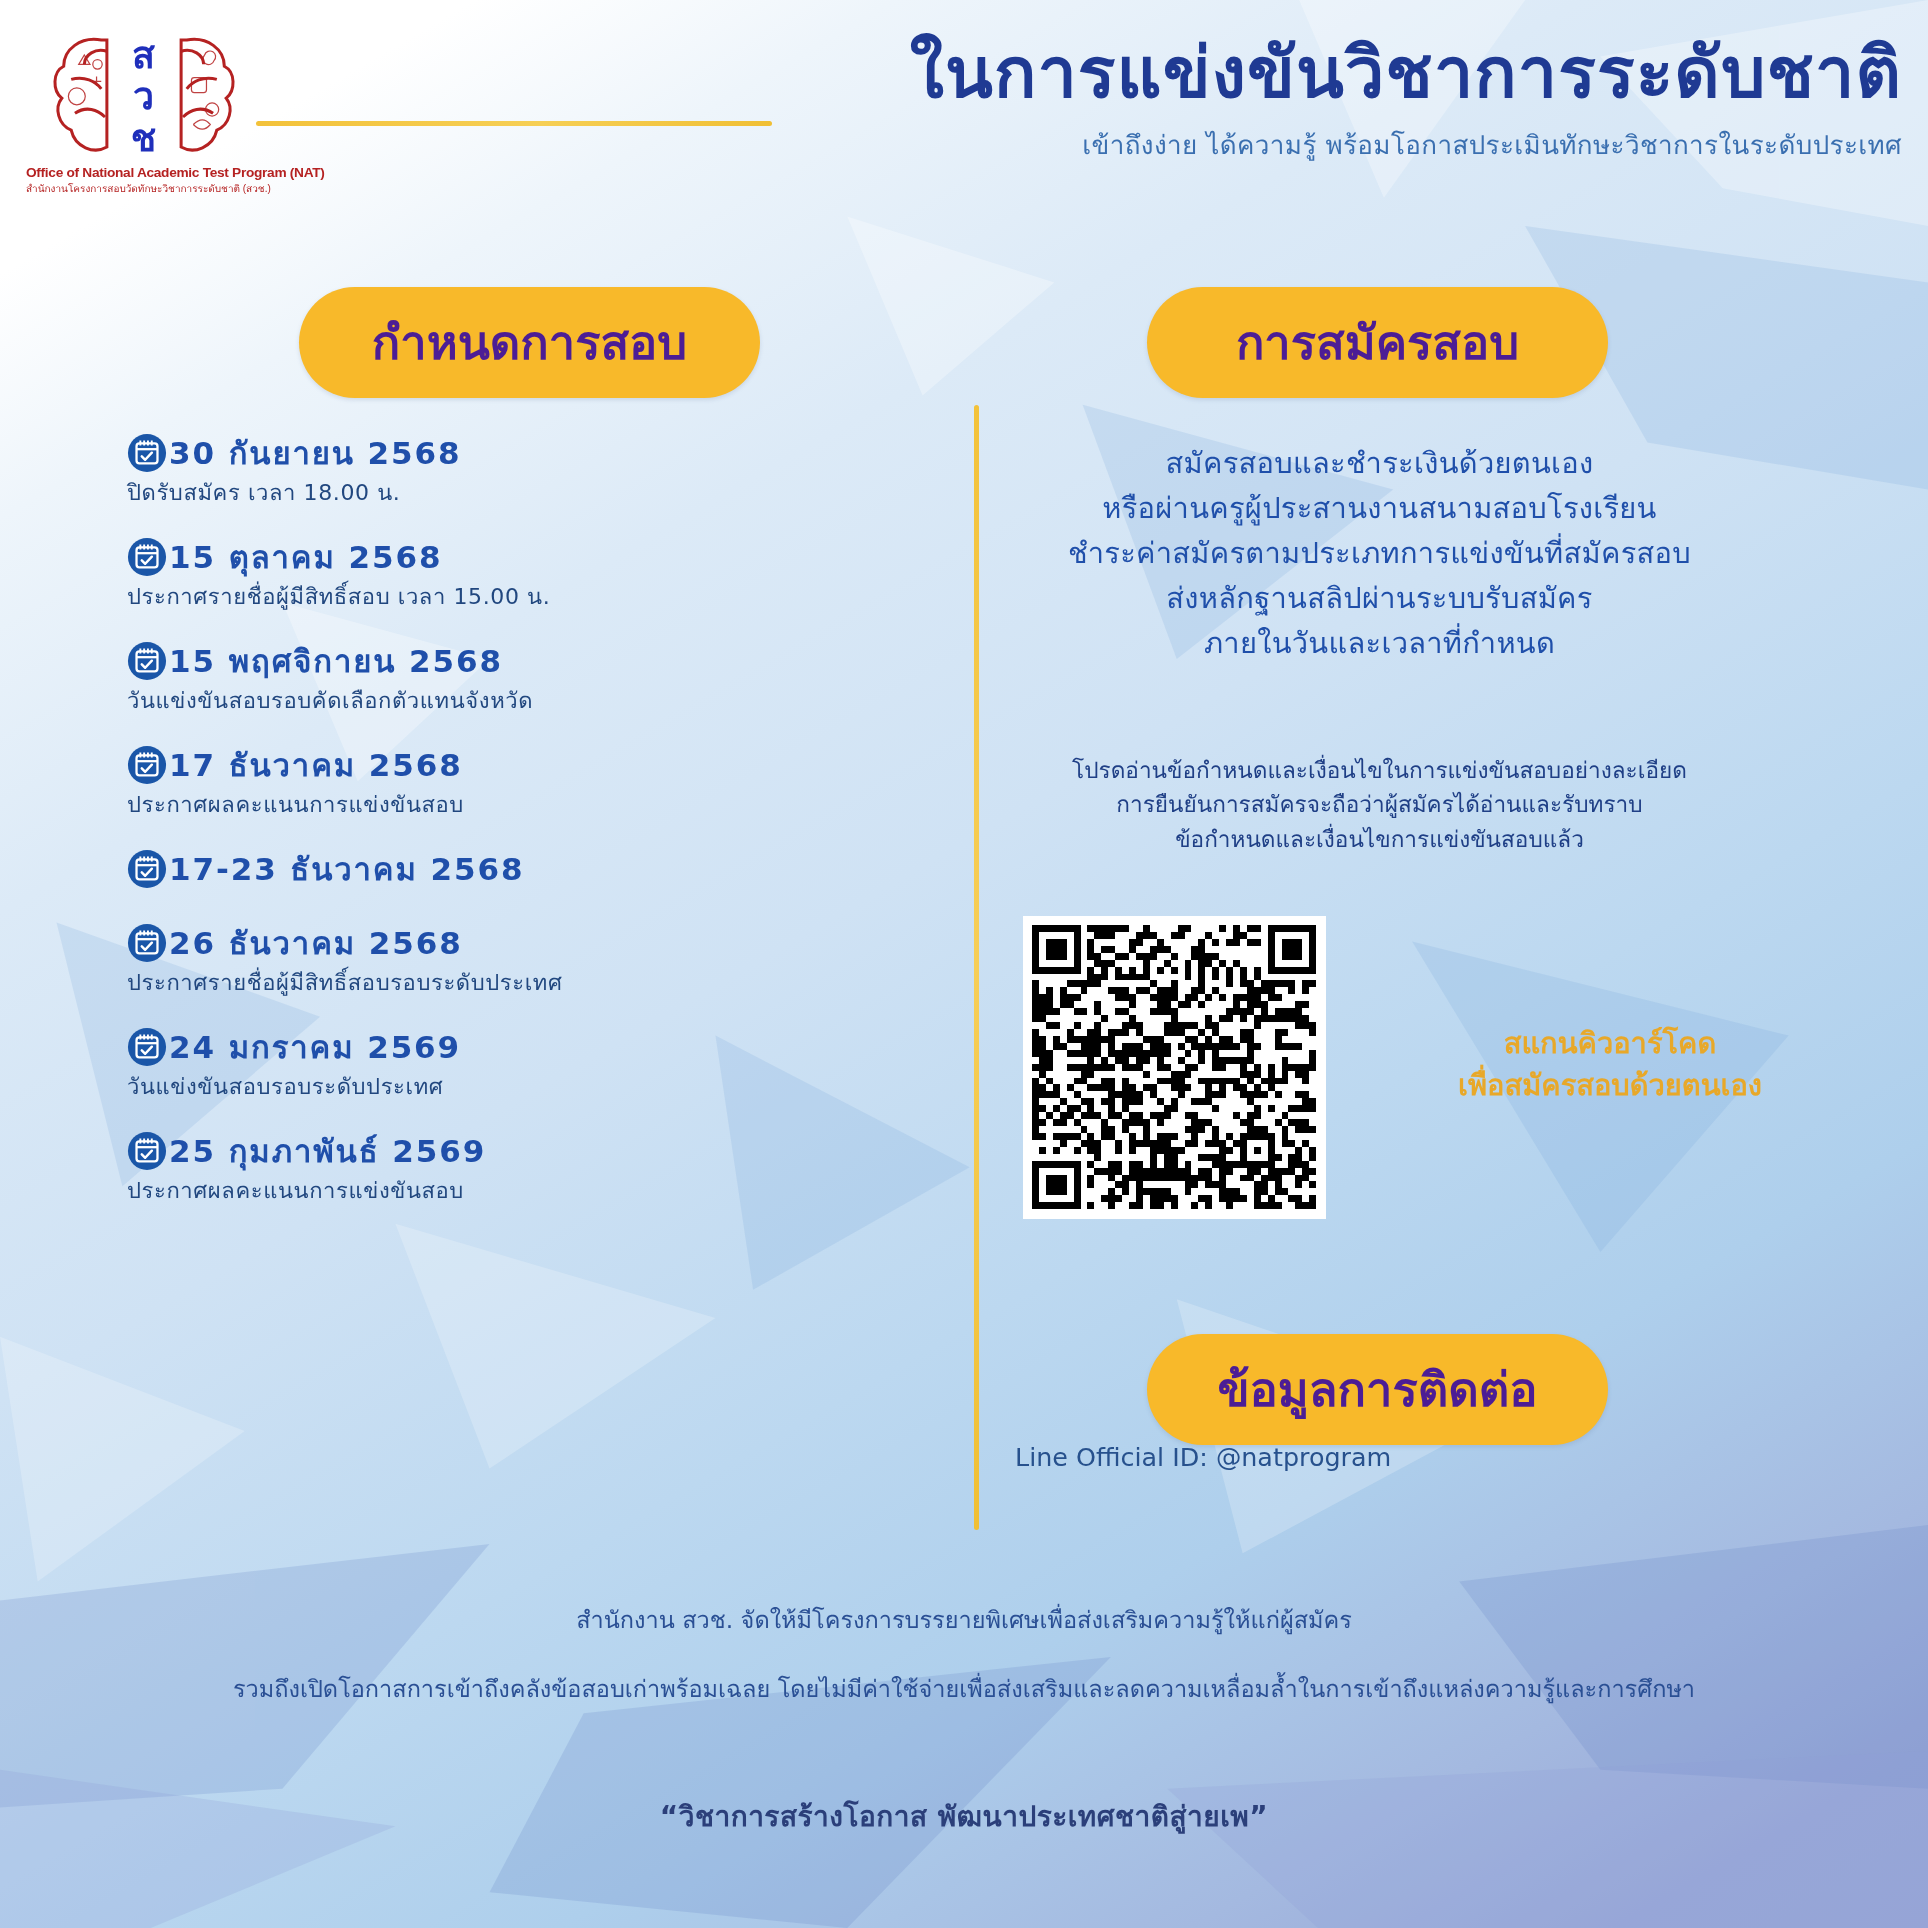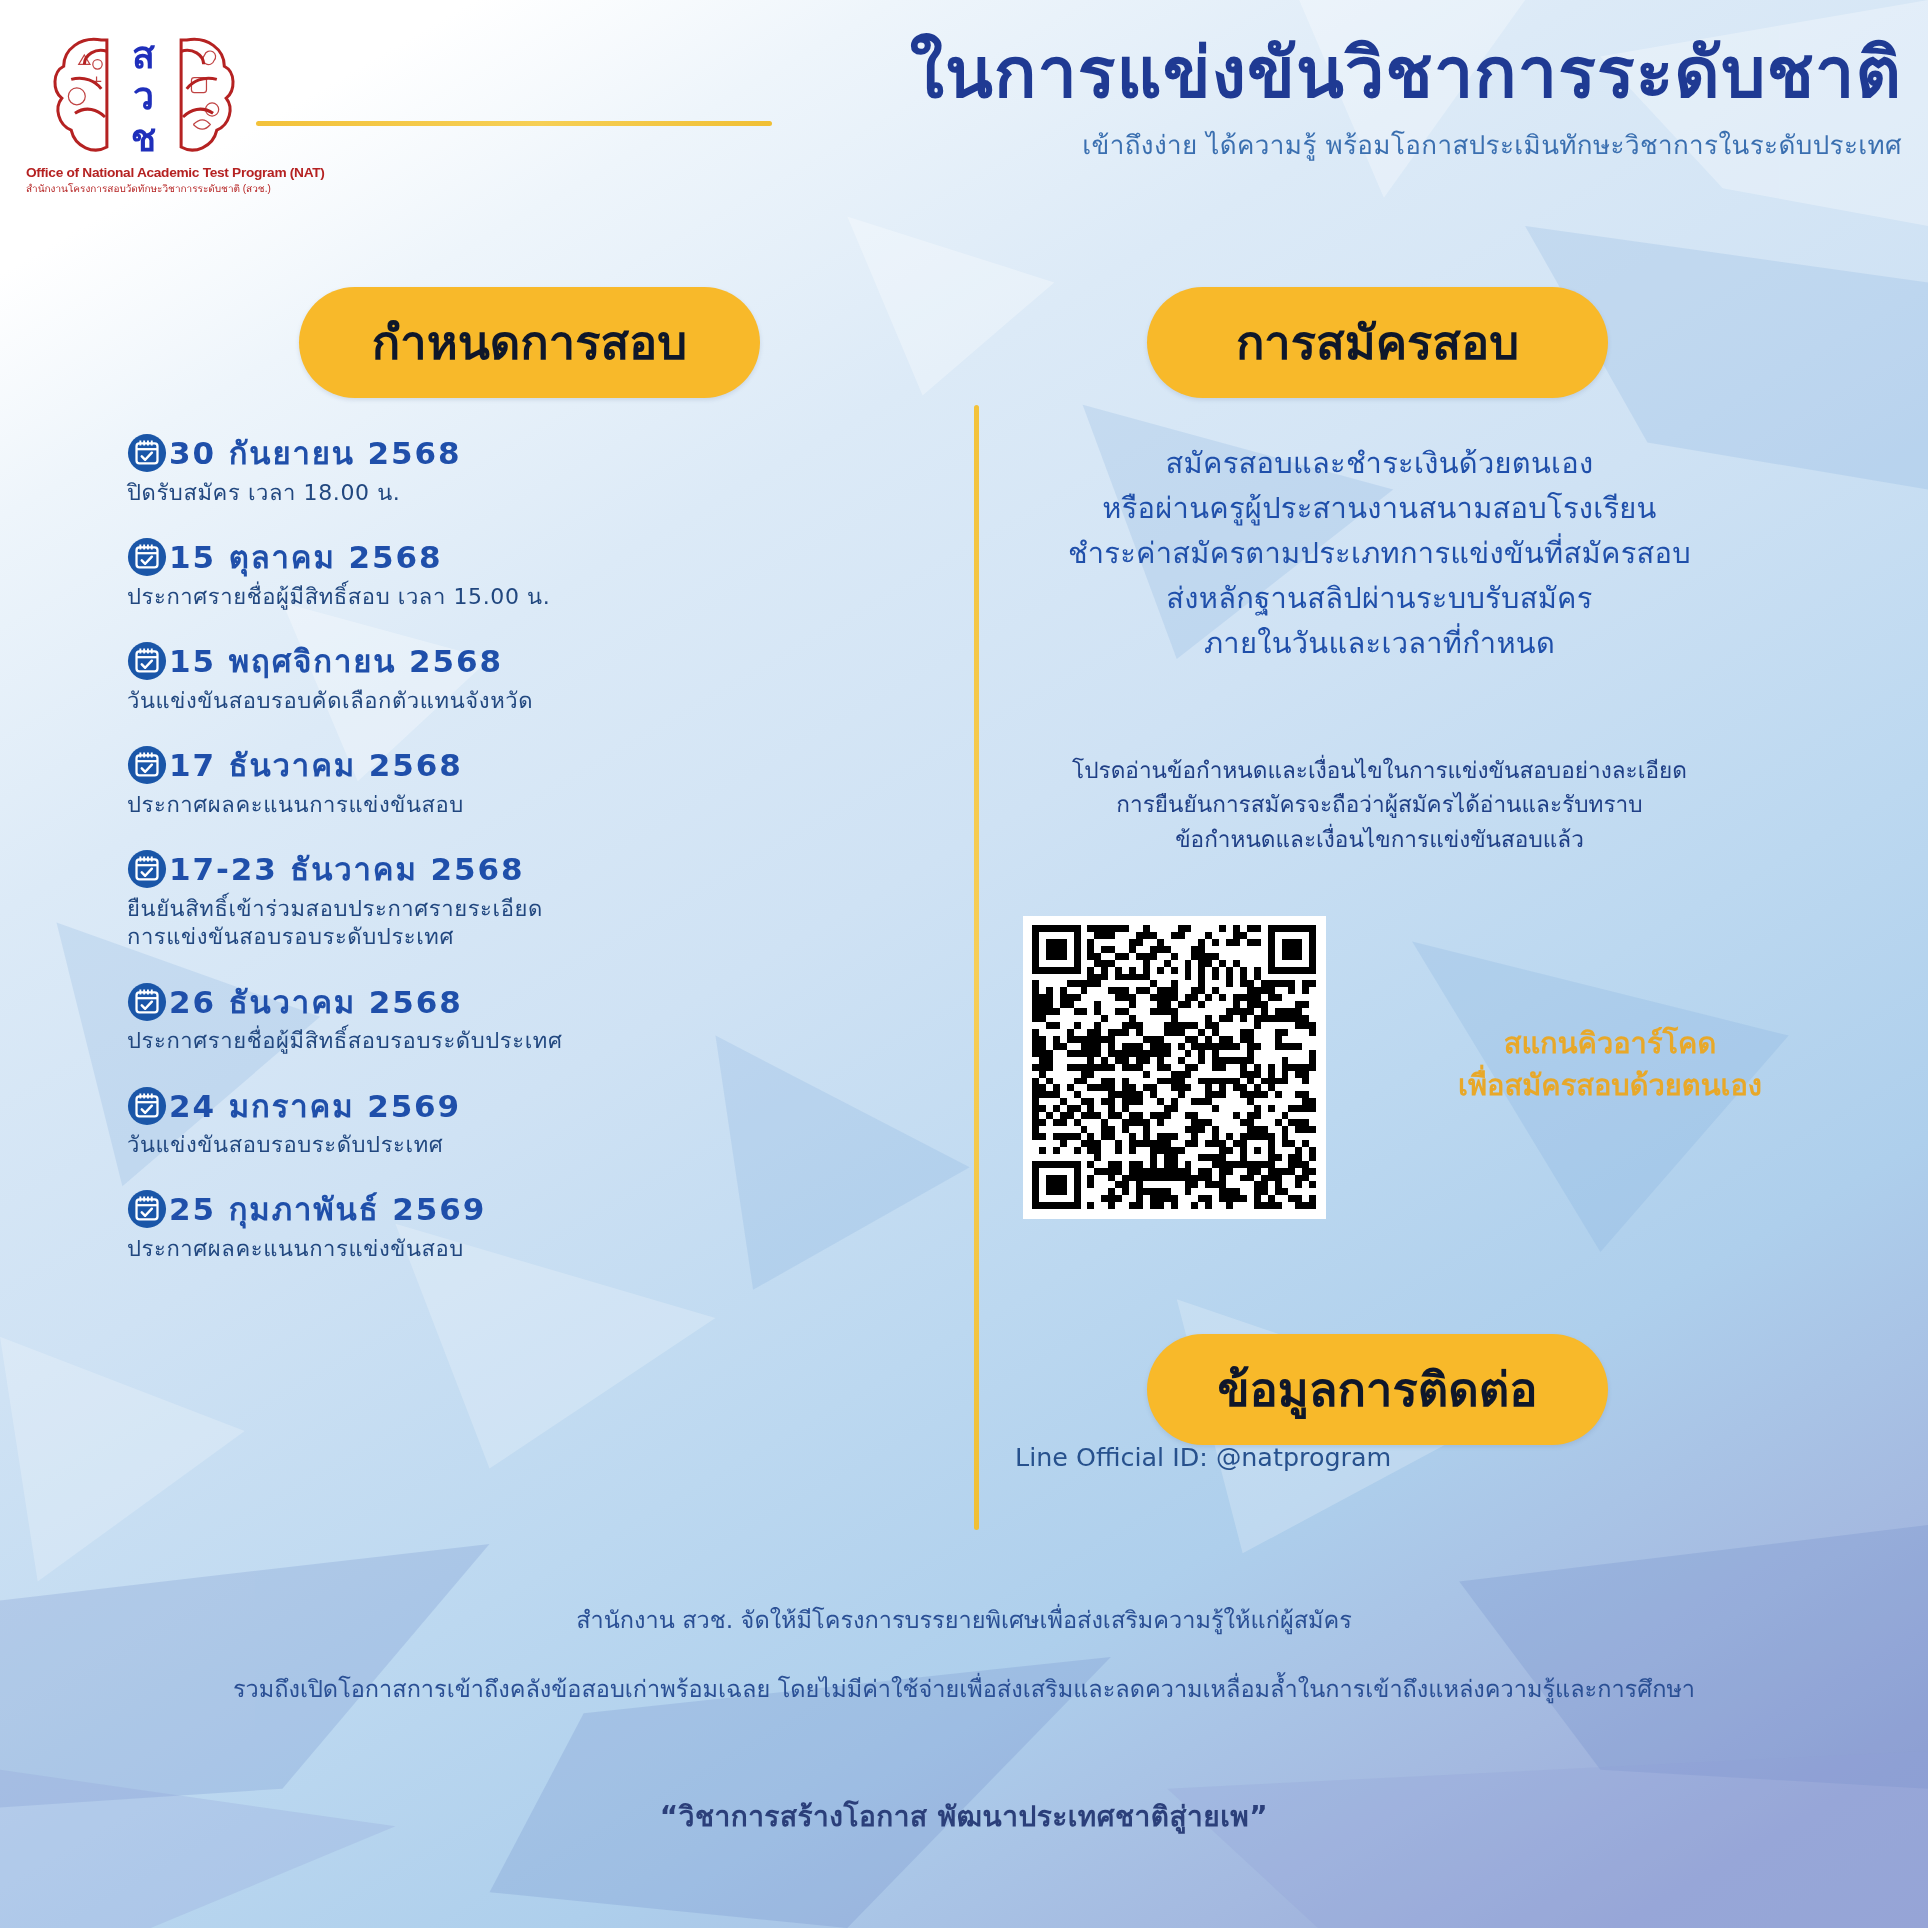--- a/index.html
+++ b/index.html
@@ -38,21 +38,21 @@
   .sub-title{
     font-family:"DejaVu Sans","Liberation Sans",sans-serif;
     font-size:26px;color:#3a6fb0;margin-top:9.4px;letter-spacing:0.4px;white-space:nowrap;
   }
 
   
   .pill{
     position:absolute;
     background:#f8b92a;border-radius:66px;
     display:flex;align-items:center;justify-content:center;
-    color:#0f172a;font-weight:bold;
+    color:#4c1d95;font-weight:bold;
     font-family:Liberation Serif, serif;
     box-shadow:0 1.9px 4.7px rgba(90,110,150,.18);
   }
   #pill-schedule{left:299px;top:287px;width:461px;height:111px;font-size:47px;}
   #pill-apply{left:1147px;top:287px;width:461px;height:111px;font-size:47px;}
   #pill-contact{left:1147px;top:1334px;width:461px;height:111px;font-size:47px;}
 
   
   .divider{position:absolute;left:974px;top:405px;width:4.7px;height:1125px;
     background:linear-gradient(180deg,#f3c23a,#f7ce57 50%,#f0bf34);border-radius:2.8px;}
@@ -247,21 +247,20 @@
         <div class="sched-head">
           <svg class="cal-icon" viewBox="0 0 42 42">
             <circle cx="21" cy="21" r="20" fill="#1a56a8"></circle>
             <rect x="10" y="11" width="22" height="21" rx="3" fill="none" stroke="#ffffff" stroke-width="2.4"></rect>
             <path d="M10 17 H32" stroke="#ffffff" stroke-width="2.4"></path>
             <path d="M14 8 v5 M18 8 v5 M22 8 v5 M26 8 v5" stroke="#ffffff" stroke-width="2"></path>
             <path d="M15.5 24.5 l3.6 3.6 l7-7.4" fill="none" stroke="#ffffff" stroke-width="2.6" stroke-linecap="round" stroke-linejoin="round"></path>
           </svg>
           <div class="sched-date">17-23 ธันวาคม 2568</div>
         </div>
-        <div class="sched-desc">ยืนยันสิทธิ์เข้าร่วมสอบประกาศรายระเอียด<br>การแข่งขันสอบรอบระดับประเทศ</div>
       </div>
       <div class="sched-item">
         <div class="sched-head">
           <svg class="cal-icon" viewBox="0 0 42 42">
             <circle cx="21" cy="21" r="20" fill="#1a56a8"></circle>
             <rect x="10" y="11" width="22" height="21" rx="3" fill="none" stroke="#ffffff" stroke-width="2.4"></rect>
             <path d="M10 17 H32" stroke="#ffffff" stroke-width="2.4"></path>
             <path d="M14 8 v5 M18 8 v5 M22 8 v5 M26 8 v5" stroke="#ffffff" stroke-width="2"></path>
             <path d="M15.5 24.5 l3.6 3.6 l7-7.4" fill="none" stroke="#ffffff" stroke-width="2.6" stroke-linecap="round" stroke-linejoin="round"></path>
           </svg>

